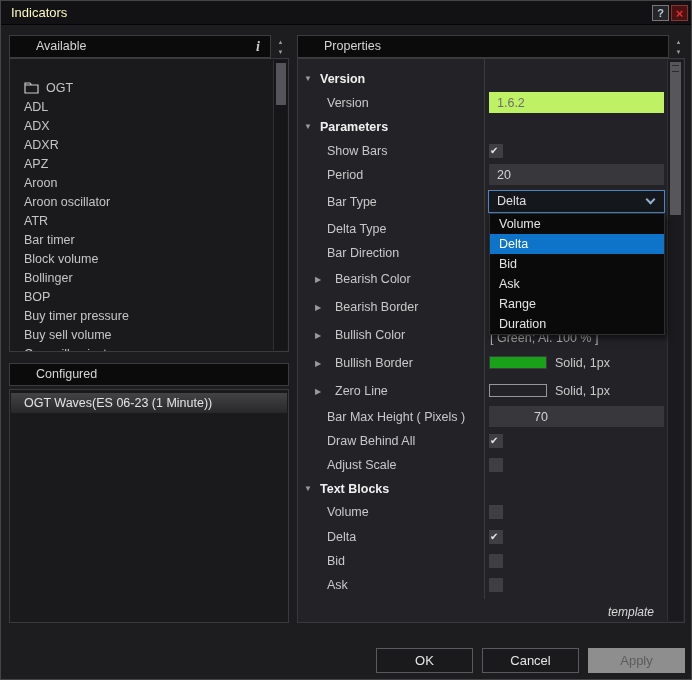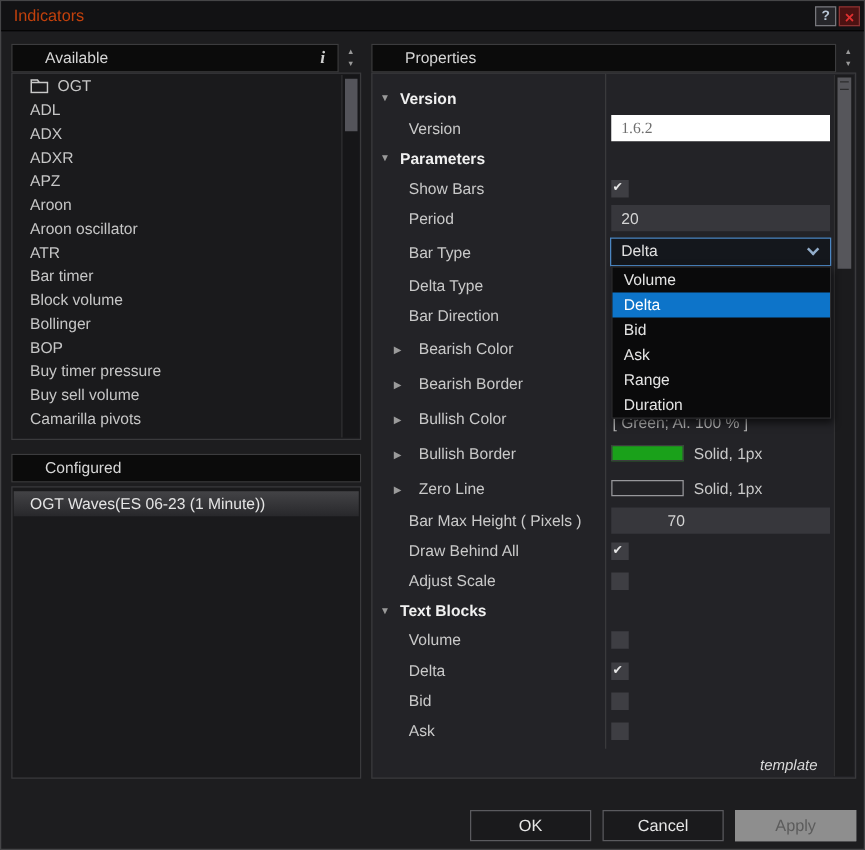--- a/index.html
+++ b/index.html
@@ -6,40 +6,40 @@
   html, body { width: 692px; height: 680px; background: #000; overflow: hidden; }
   body { font-family: "Liberation Sans", sans-serif; font-size: 12px; color: #c9c9c9; }
 
   .dialog { position: absolute; top:0; left:0; width: 692px; height: 680px;
             background: #1d1d1f; border: 1px solid #454547; }
 
   
   .titlebar { position: absolute; top:0; left:0; right:0; height: 24px;
               background: #121214; border-bottom: 1px solid #050505; }
   .title { position: absolute; left: 10px; top: 0; line-height: 24px;
-           color: #c2410c; font-size: 13px; }
+           color: #fef9c3; font-size: 13px; }
   .tbtn { position: absolute; top: 4px; width: 17px; height: 16px; text-align: center;
           line-height: 15px; font-size: 11px; font-weight: bold; cursor: default; }
   .helpbtn { left: 651px; background: #26262a; border: 1px solid #77777c; color: #b9c6d6; }
   .closebtn { left: 670px; background: #4c1212; border: 1px solid #8a3333;
               color: #e03030; font-size: 13px; }
 
   
   .phead { position: absolute; height: 23px; background: #0b0b0b;
            border: 1px solid #3c3c3e; line-height: 21px; padding-left: 26px;
            color: #d6d6d6; font-size: 12.5px; }
   .info-i { position: absolute; right: 10px; top: 0; font-family: "Liberation Serif", serif;
             font-style: italic; font-weight: bold; font-size: 14px; color: #cfcfcf; }
   .spinners { position: absolute; width: 15px; height: 21px; }
   .spinners span { display: block; height: 10px; text-align: center; font-size: 6px;
                    line-height: 10px; color: #9a9a9a; }
 
   
   .list { position: absolute; background: #1a1a1c; border: 1px solid #3a3a3c; overflow: hidden; }
-  #available-list { left: 8px; top: 57px; width: 280px; height: 294px; padding-top: 0; }
+  #available-list { left: 8px; top: 57px; width: 280px; height: 294px; padding-top: 19px; }
   .lrow { height: 19px; line-height: 19px; padding-left: 14px; color: #c6c6c6;
           font-size: 12.5px; white-space: nowrap; }
   .folder-row { height: 20px; line-height: 20px; display: flex; align-items: center; gap: 7px; }
   .folder-row svg { flex: 0 0 auto; }
   .vscroll { position: absolute; top: 1px; right: 1px; width: 14px; bottom: 1px;
              background: #161618; border-left: 1px solid #303032; }
   .vthumb { position: absolute; left: 2px; width: 10px; background: #54545a; }
   #available-thumb { top: 3px; height: 42px; }
 
   #configured-list { left: 8px; top: 388px; width: 280px; height: 234px; }
@@ -68,21 +68,21 @@
   .psection .ptitle { position: absolute; left: 22px; color: #f0f0f0; font-weight: bold;
                       font-size: 12.5px; }
   .prow { position: absolute; left: 0; width: 366px; height: 18px; line-height: 18px; }
   .plabel { position: absolute; left: 29px; color: #c9c9c9; font-size: 12.5px; white-space: nowrap; }
   .prow .arrow { position: absolute; left: 17px; top: 1px; font-size: 8px; color: #9a9a9a; }
   .prow .plabel.indented { left: 37px; }
 
   .pinput { position: absolute; left: 191px; width: 175px; height: 21px;
             background: #37373c; border: none; color: #d4d4d4; font-size: 12.5px;
             padding-left: 8px; font-family: "Liberation Sans", sans-serif; }
-  .pinput:disabled { background: #ffffff; color: #6e6e6e; font-family: Liberation Serif, serif; }
+  .pinput:disabled { background: #bef264; color: #6e6e6e; }
 
   .cb { position: absolute; left: 191px; top: 2px; width: 14px; height: 14px;
         background: #3e3e43; }
   .cb .tick { display: none; position: absolute; left: 1px; top: 0; font-size: 10px;
               line-height: 14px; color: #e6e6e6; }
   .cb.checked .tick { display: block; }
 
   .combo { position: absolute; left: 190px; top: 131px; width: 177px; height: 23px;
            background: #14171c; border: 1px solid #4b86c2; line-height: 21px;
            padding-left: 8px; color: #e0e0e0; font-size: 12.5px; }

